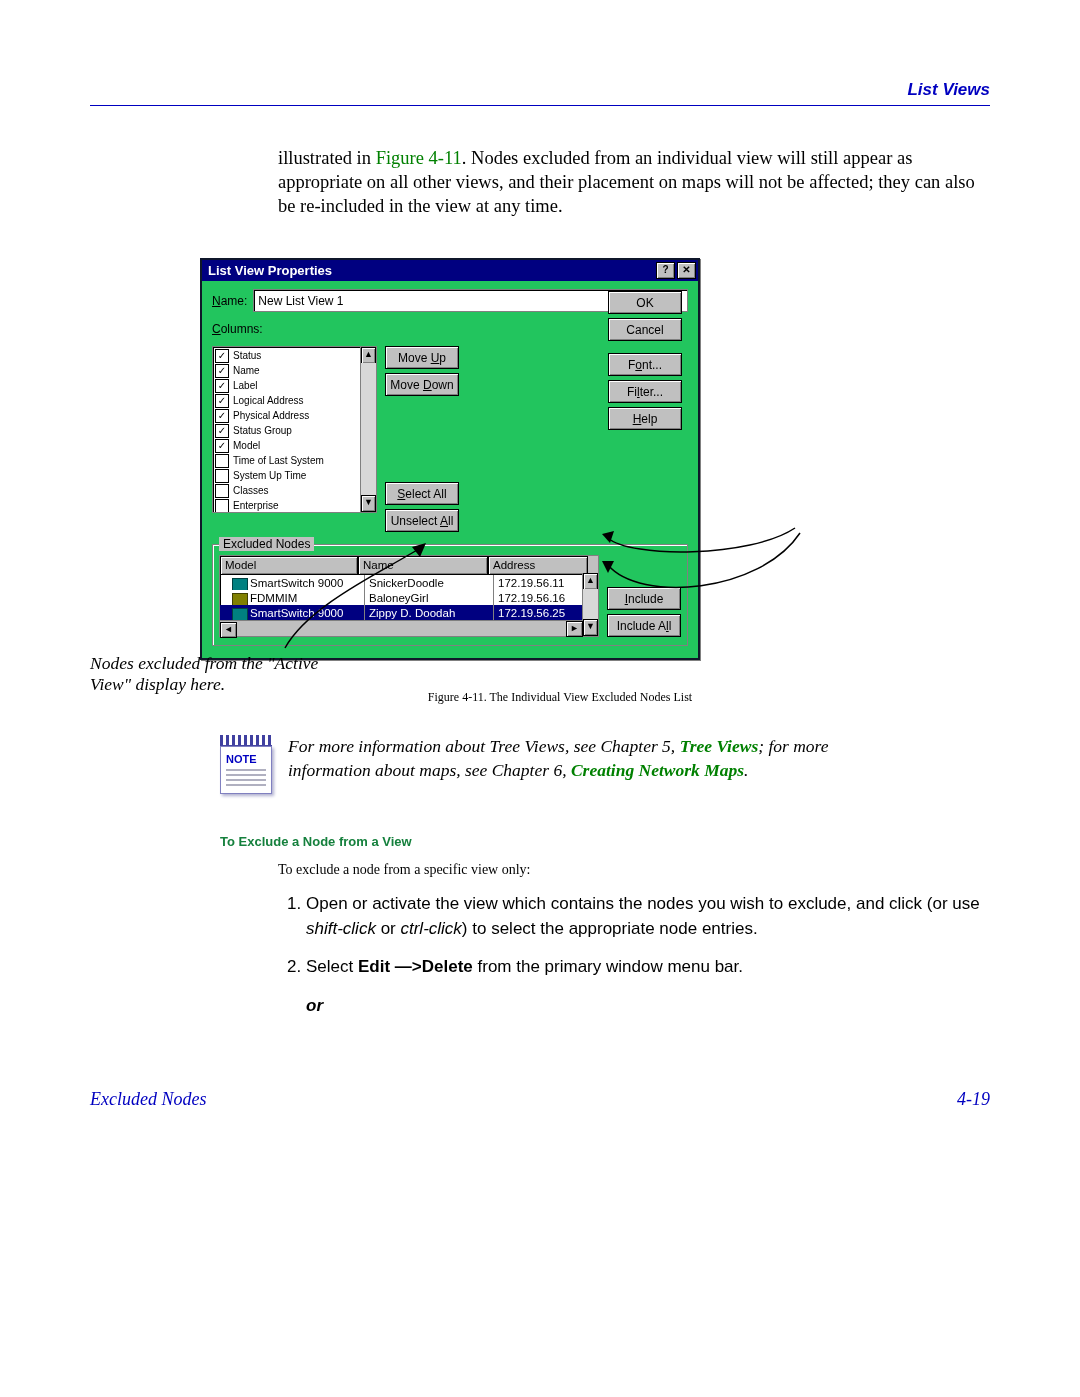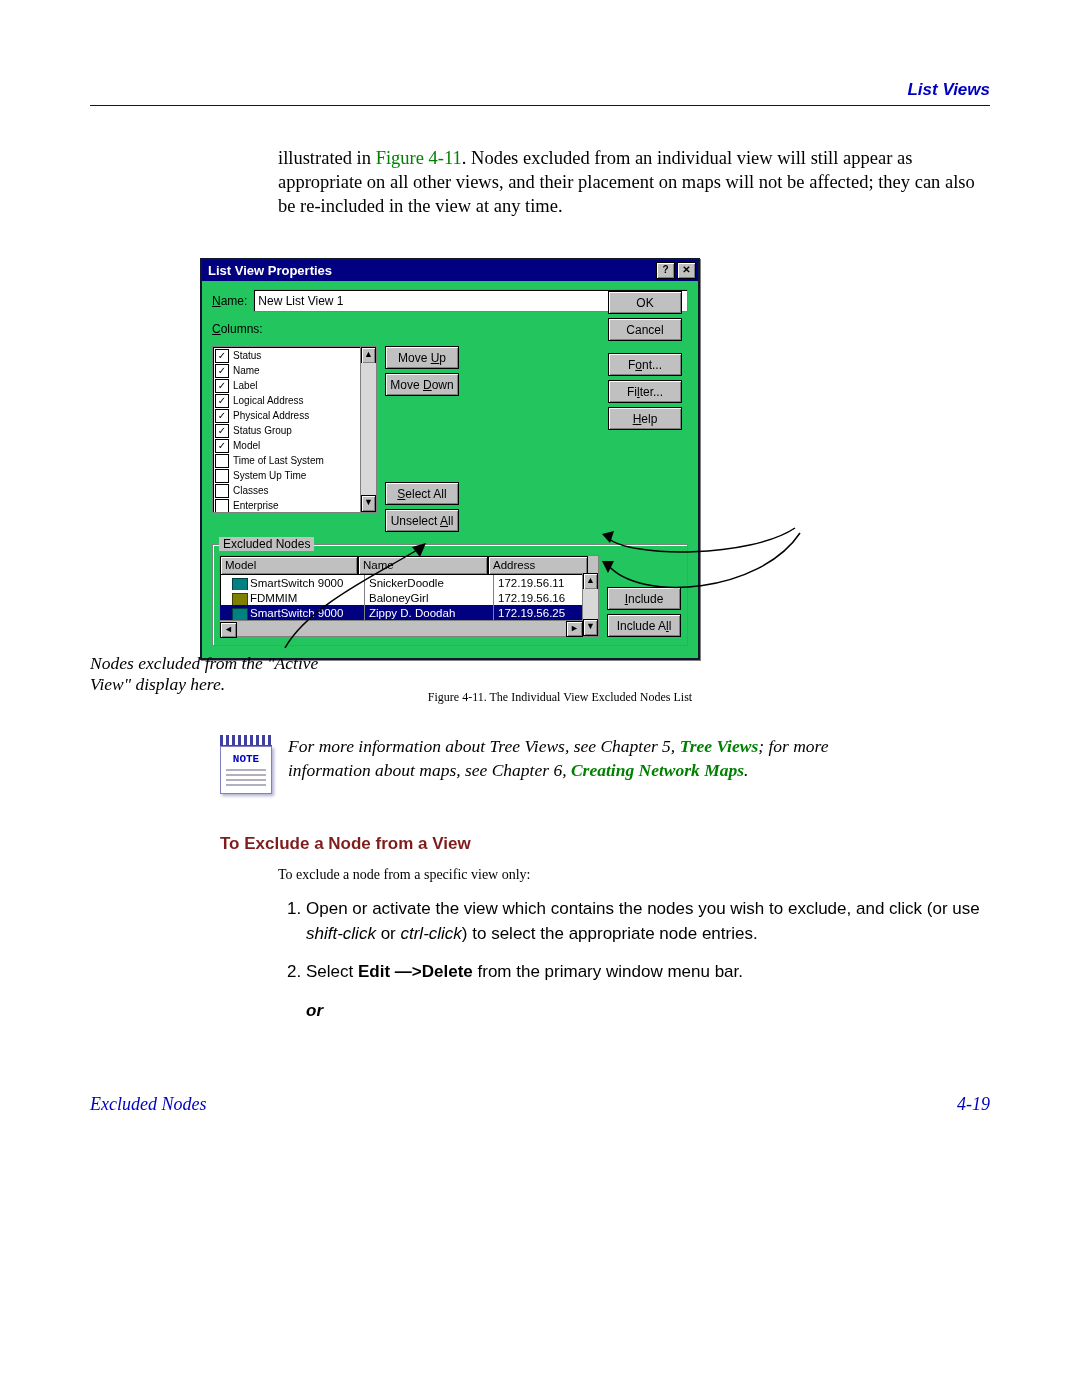--- a/index.html
+++ b/index.html
@@ -158,24 +158,24 @@
   .annot { position:absolute; font-style:italic; font-family:"Times New Roman",serif; font-size:17.5px; line-height:1.2; }
   .fig-caption { text-align:center; font-size:12px; margin:20px 0 30px 40px; }
   
   .note-box { display:flex; gap:16px; margin: 30px 0 30px 130px; align-items:flex-start;}
   .note-icon {
     width:52px;
     border:0;
   }
   .note-spiral { height:10px; background: repeating-linear-gradient(90deg,#4040a0 0 3px, transparent 3px 6px); border-bottom:1px solid #4040a0;}
   .note-card { border:1px solid #8080c0; background:#fff; padding:4px 5px; box-shadow:2px 2px 3px #b0b0d0;}
-  .note-label { font-family:Liberation Mono, monospace; font-size:11px; font-weight:bold; color:#0000c0; text-align:center; margin:2px 0 4px;}
+  .note-label { font-family:Liberation Sans, sans-serif; font-size:11px; font-weight:bold; color:#0000c0; text-align:left; margin:2px 0 4px;}
   .note-line { height:2px; background:#b0b0c0; margin:3px 0;}
   .note-text { font-style:italic; font-size:17.5px; line-height:1.35; max-width:620px;}
-  .section-h { color:#7f1d1d; font-family:Arial,sans-serif; font-weight:bold; font-size:17px; margin:40px 0 12px 130px;}
+  .section-h { color:#15803d; font-family:Arial,sans-serif; font-weight:bold; font-size:13px; margin:40px 0 12px 130px;}
   .proc-text { margin-left:188px; font-size:14px; font-family:"Times New Roman",serif; line-height:1.35;}
   .list-sans { font-family:Arial,sans-serif; font-size:17px; line-height:1.45;}
   ol.steps { margin:12px 0 0 28px; padding:0;}
   ol.steps li { margin-bottom:14px; }
   .footer { display:flex; justify-content:space-between; color:#0000c0; font-style:italic; font-family:"Times New Roman",serif; font-size:18px; margin-top:70px;}
   svg.arrow { position:absolute; overflow:visible; }
 </style>
 </head>
 <body>
 

